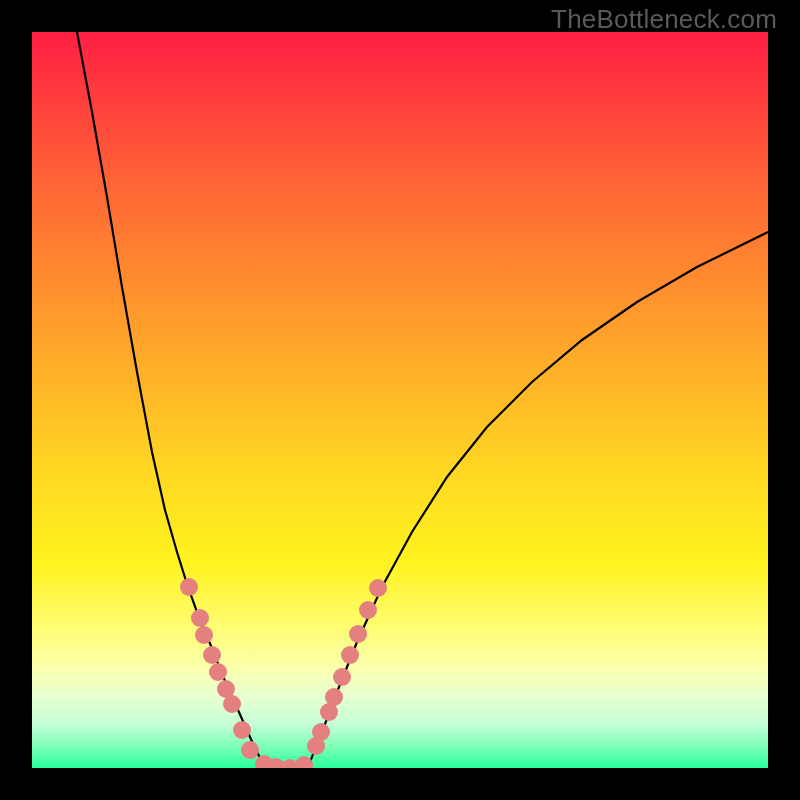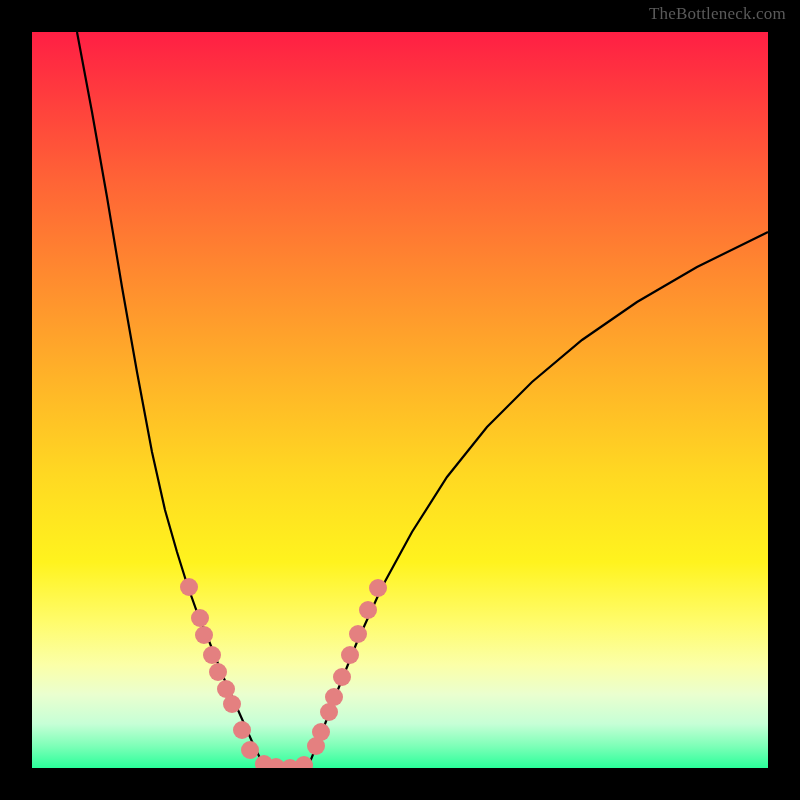--- a/index.html
+++ b/index.html
@@ -39,28 +39,27 @@
         #fbffa8 86%,
         #eaffcf 90%,
         #c6ffd6 94%,
         #7effb8 97%,
         #2aff9a 100%
       );
   }
   .watermark {
     position: absolute;
     top: 4px;
-    right: 14px;
+    right: 23px;
     color: #5a5a5a;
-    font-size: 17px;
+    font-size: 26px;
     font-weight: 500;
     letter-spacing: 0.2px;
     z-index: 20;
     user-select: none;
-    font-family: Liberation Serif, serif;
   }
   svg.curve {
     position: absolute;
     left: 0;
     top: 0;
     width: 736px;
     height: 736px;
     z-index: 10;
   }
   .dot {

